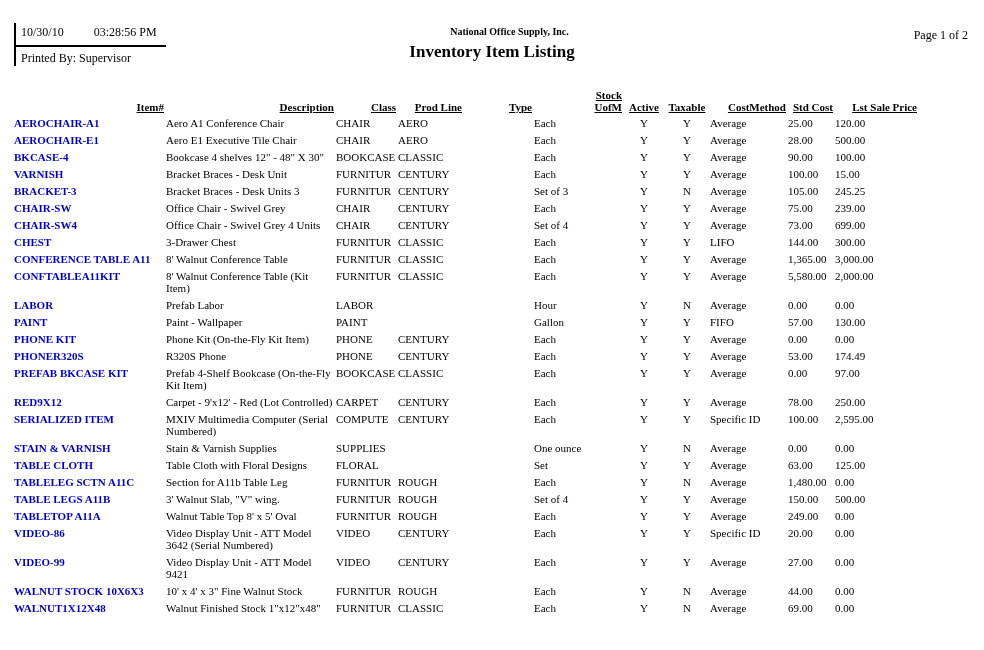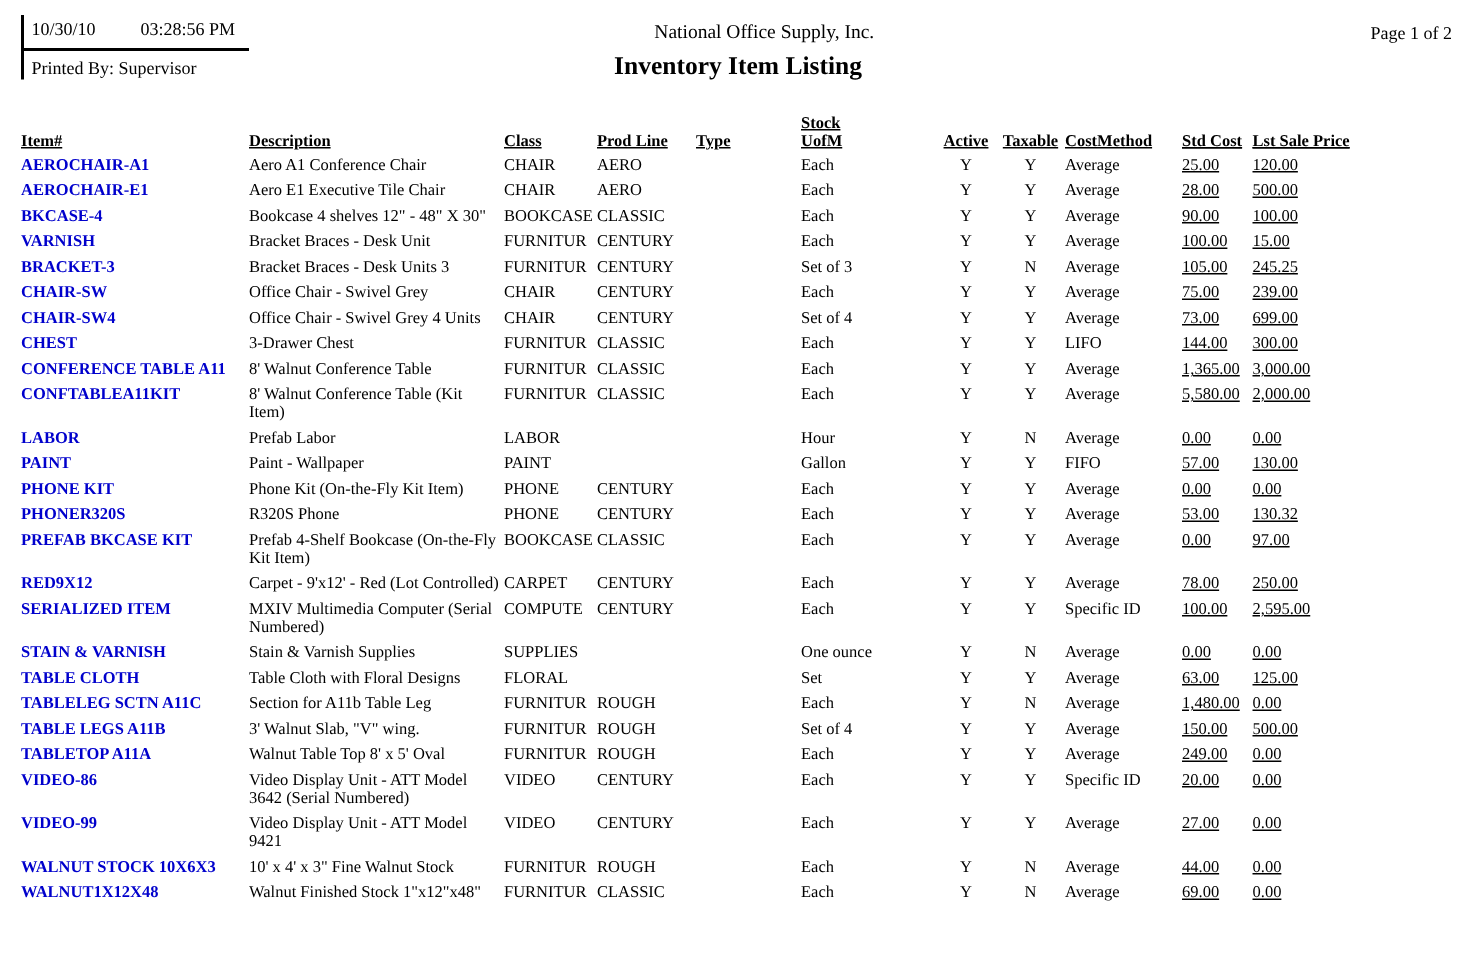--- a/index.html
+++ b/index.html
@@ -1,38 +1,38 @@
 <!DOCTYPE html>
 <html><head>
 <meta charset="utf-8">
 <style>
   * { margin: 0; padding: 0; box-sizing: border-box; }
   html, body { width: 984px; height: 650px; background: #ffffff; overflow: hidden; }
   body { font-family: "Liberation Serif", serif; color: #000; }
-  .page { width: 984px; height: 650px; padding: 10px 14px 0 14px; position: relative; }
+  .page { width: 984px; height: 650px; padding: 23px 14px 0 14px; position: relative; }
 
   
   .report-header { position: relative; height: 54px; }
   .stamp { position: absolute; left: 0; top: 0; border-left: 2px solid #000; }
   .stamp-line1 { display: flex; gap: 30px; font-size: 12px; padding: 2px 8px 5px 5px;
                  border-bottom: 2px solid #000; min-width: 150px; }
   .stamp-line2 { font-size: 12px; padding: 4px 8px 0 5px; white-space: nowrap; }
   .title-block { text-align: center; padding-top: 3px; }
-  .company { font-size: 13px; font-weight: normal; margin-left: 35px; }
+  .company { font-size: 10px; font-weight: bold; margin-left: 35px; }
   .report-title { font-size: 17px; font-weight: bold; margin-top: 5px; }
   .page-label { position: absolute; right: 2px; top: 5px; font-size: 12px; }
 
   
   table { border-collapse: collapse; table-layout: fixed; width: 905px; margin-top: 10px; }
   th, td { font-size: 11px; line-height: 12px; text-align: left; vertical-align: top;
            padding: 2px 2px 3px 0; overflow: visible; }
-  thead th { font-weight: bold; vertical-align: bottom; padding-bottom: 2px; }
+  thead th { font-weight: bold; vertical-align: bottom; padding-bottom: 2px; text-align: right; }
   .u { text-decoration: underline; }
   td.item-cell { color: #0000CC; font-weight: bold; margin-top: 34px; }
-  .num { white-space: nowrap; text-decoration: underline; }
+  .num { white-space: nowrap; }
   .ctr { text-align: center; }
   th.num { white-space: nowrap; }
 </style>
 </head>
 <body>
 
 <div class="page">
 
   <div class="report-header">
     <div class="stamp">
@@ -252,21 +252,21 @@
     <td class="item-cell">PHONER320S</td>
     <td>R320S Phone</td>
     <td>PHONE</td>
     <td>CENTURY</td>
     <td></td>
     <td>Each</td>
     <td class="ctr">Y</td>
     <td class="ctr">Y</td>
     <td>Average</td>
     <td class="num">53.00</td>
-    <td class="num">130.32</td>
+    <td class="num">174.49</td>
   </tr>
         <tr>
     <td class="item-cell">PREFAB BKCASE KIT</td>
     <td>Prefab 4-Shelf Bookcase (On-the-Fly Kit Item)</td>
     <td>BOOKCASE</td>
     <td>CLASSIC</td>
     <td></td>
     <td>Each</td>
     <td class="ctr">Y</td>
     <td class="ctr">Y</td>

